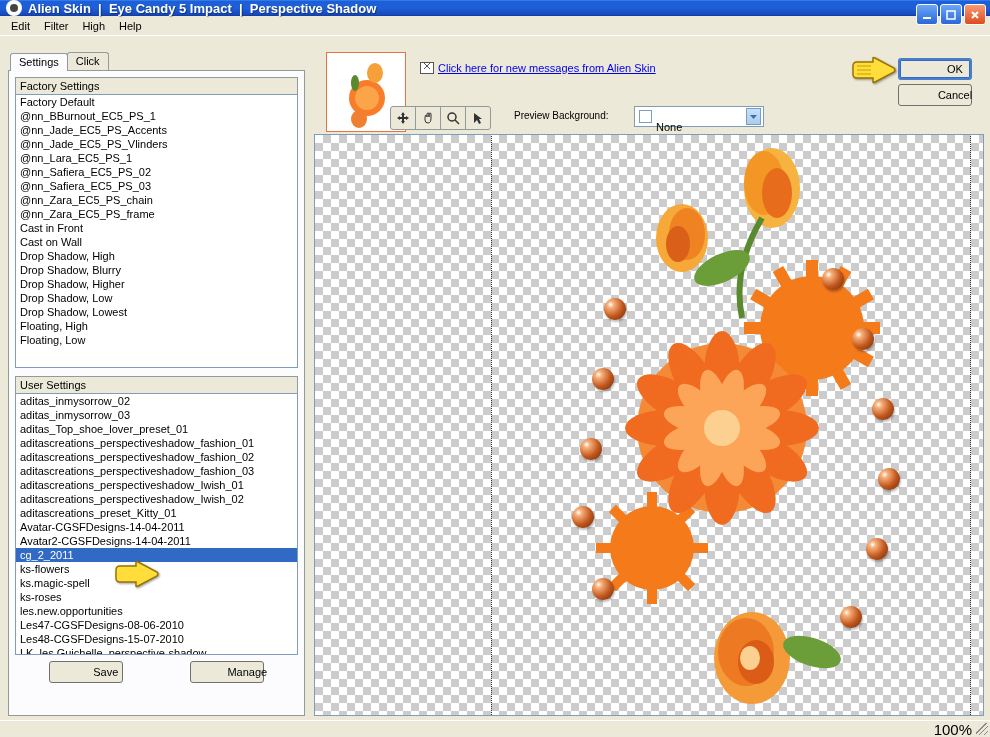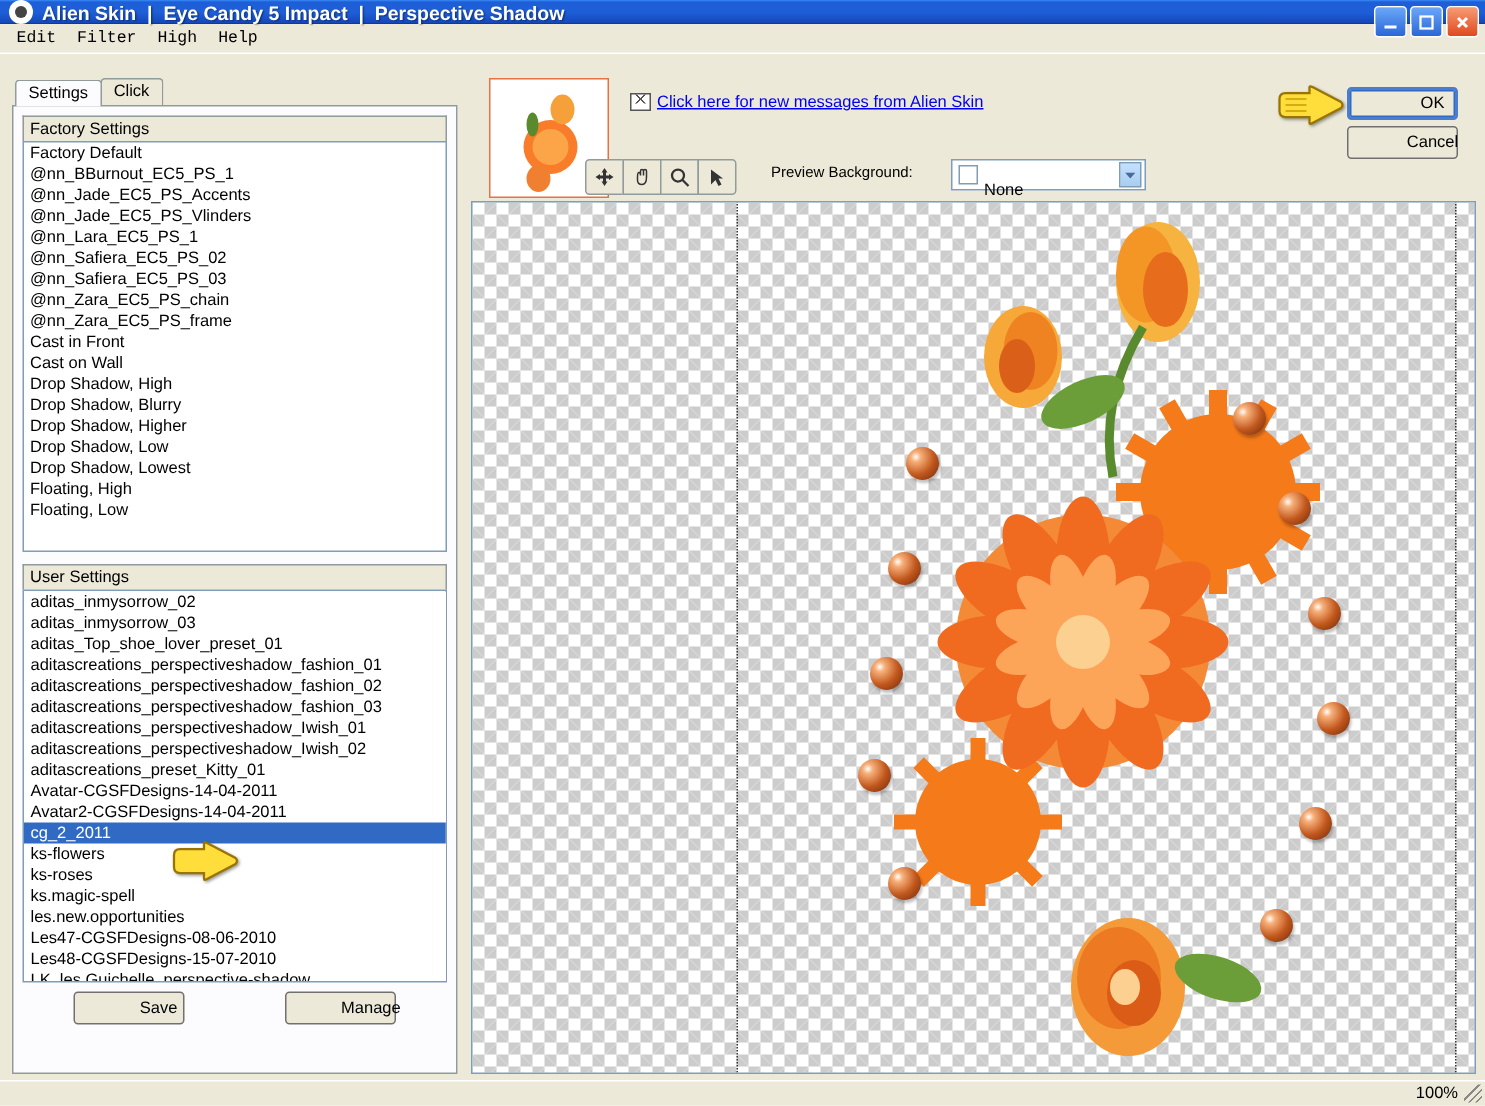--- a/index.html
+++ b/index.html
@@ -11,21 +11,21 @@
   .titlebar .appicon { width:16px; height:16px; background:#fff; border-radius:50%; margin-right:6px; position:relative; }
   .titlebar .appicon::after { content:""; position:absolute; left:4px; top:4px; width:8px; height:8px; background:#444; border-radius:50%; }
   .titlebar .tt { font-size:13px; font-weight:bold; text-shadow:1px 1px 1px rgba(0,0,0,0.35); white-space:pre; }
   .winbtns { position:absolute; right:4px; top:4px; display:flex; gap:2px; }
   .winbtn { width:22px; height:21px; border:1px solid #fff; border-radius:3px; display:flex; align-items:center; justify-content:center; background:linear-gradient(to bottom,#6aa7f8,#2a67d8); }
   .winbtn svg { display:block; }
   .winbtn.close { background:linear-gradient(to bottom,#f79b73,#e0491e); }
 
   
   .menubar { height:20px; background:#ece9d8; display:flex; align-items:center; padding:0 4px; border-bottom:1px solid #fff; }
-  .menubar .item { padding:1px 7px; cursor:default;font-family:Liberation Mono, monospace; }
+  .menubar .item { padding:1px 7px; cursor:default; }
 
   .main { position:absolute; top:48px; left:0; right:0; bottom:17px; padding:0 6px 6px 6px; }
 
   
   .tabs { position:absolute; left:10px; top:4px; display:flex; z-index:2; }
   .tab { padding:2px 8px; background:#ece9d8; border:1px solid #919b9c; border-bottom:none; border-radius:3px 3px 0 0; margin-right:-1px; font-size:11px; cursor:default; }
   .tab.active { background:#fcfcfe; position:relative; top:1px; padding-bottom:3px; }
 
   .tabpane { position:absolute; left:8px; top:22px; width:297px; bottom:4px; background:#fcfcfe; border:1px solid #919b9c; padding:6px; }
 
@@ -67,21 +67,21 @@
       linear-gradient(-45deg,#ccc 25%,transparent 25%),
       linear-gradient(45deg,transparent 75%,#ccc 75%),
       linear-gradient(-45deg,transparent 75%,#ccc 75%);
     background-size:16px 16px;
     background-position:0 0,0 8px,8px -8px,-8px 0;
     overflow:hidden;
   }
   .preview .img { position:absolute; left:176px; top:-8px; width:480px; height:620px; border:1px dotted #333; }
   .bead { position:absolute; width:22px; height:22px; border-radius:50%; background:radial-gradient(circle at 30% 30%, #fff 0%, #f7b07a 15%, #c1571d 55%, #6b2a0c 100%); box-shadow:1px 2px 2px rgba(0,0,0,0.25); }
 
-  .statusbar { position:absolute; bottom:0; left:0; right:0; height:17px; background:#ece9d8; border-top:1px solid #fff; display:flex; justify-content:flex-end; align-items:center; font-size:11px; padding-right:18px; }
+  .statusbar { position:absolute; bottom:0; left:0; right:0; height:17px; background:#ece9d8; border-top:1px solid #fff; display:flex; justify-content:flex-end; align-items:center; font-size:15px; padding-right:18px; }
   .grip { position:absolute; right:2px; bottom:2px; width:12px; height:12px; background:
     linear-gradient(135deg, transparent 0 40%, #888 40% 46%, transparent 46% 60%, #888 60% 66%, transparent 66% 80%, #888 80% 86%, transparent 86% 100%); }
 
   
   .pointer { position:absolute; width:45px; height:28px; filter:drop-shadow(1px 1px 1px rgba(0,0,0,0.4)); z-index:50; }
 </style>
 </head>
 <body>
 
 <div class="titlebar">
@@ -154,22 +154,22 @@
         <div class="row">aditascreations_perspectiveshadow_fashion_01</div>
         <div class="row">aditascreations_perspectiveshadow_fashion_02</div>
         <div class="row">aditascreations_perspectiveshadow_fashion_03</div>
         <div class="row">aditascreations_perspectiveshadow_Iwish_01</div>
         <div class="row">aditascreations_perspectiveshadow_Iwish_02</div>
         <div class="row">aditascreations_preset_Kitty_01</div>
         <div class="row">Avatar-CGSFDesigns-14-04-2011</div>
         <div class="row">Avatar2-CGSFDesigns-14-04-2011</div>
         <div class="row sel">cg_2_2011</div>
         <div class="row">ks-flowers</div>
+        <div class="row">ks.magic-spell</div>
         <div class="row">ks-roses</div>
-        <div class="row">ks.magic-spell</div>
         <div class="row">les.new.opportunities</div>
         <div class="row">Les47-CGSFDesigns-08-06-2010</div>
         <div class="row">Les48-CGSFDesigns-15-07-2010</div>
         <div class="row">LK_les Guichelle_perspective-shadow</div>
       </div>
 
     <div class="btnrow">
       <div class="btn">Save</div>
       <div class="btn">Manage</div>
     </div>

